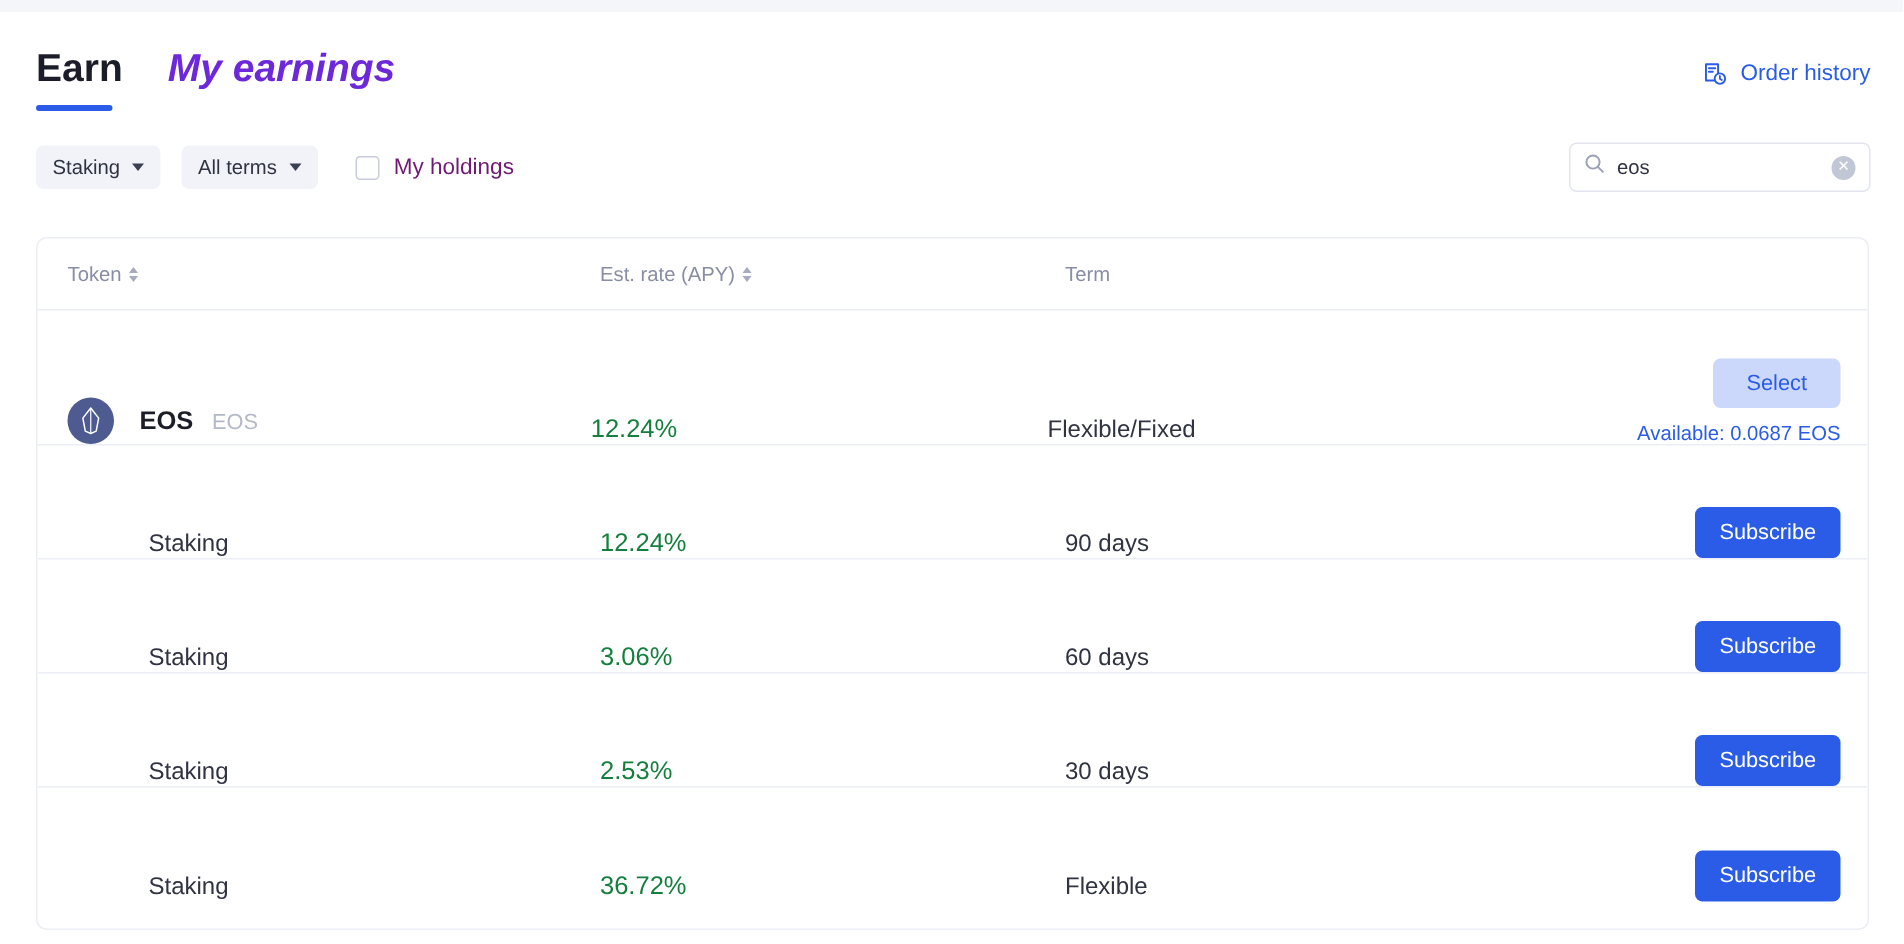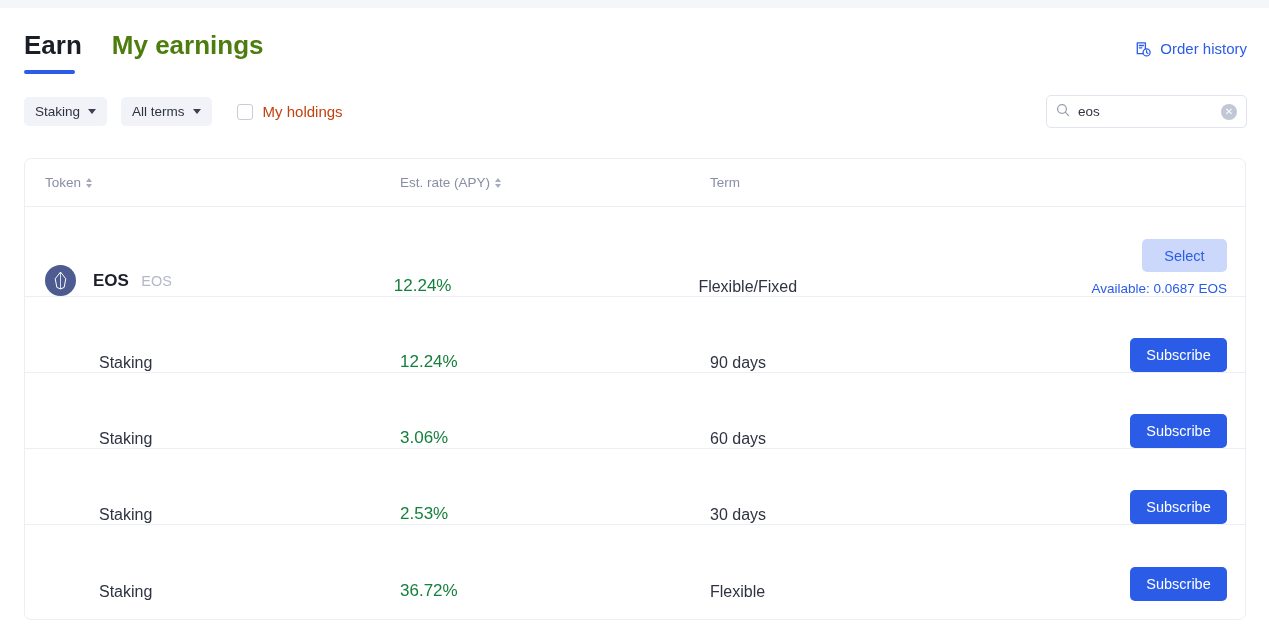--- a/index.html
+++ b/index.html
@@ -40,21 +40,21 @@
   .tab {
     position: relative;
     font-size: 26px;
     font-weight: bold;
     line-height: 34px;
     padding-bottom: 12px;
     cursor: pointer;
     white-space: nowrap;
   }
   .tab.active { color: #1b1e28; }
-  .tab.inactive { color: #4d7c0f; }
+  .tab.inactive { color: #6d28d9; font-style: italic; }
   .tab.active .tab-underline {
     position: absolute;
     left: 0;
     bottom: 0;
     width: 51px;
     height: 4px;
     background: #2a5ce8;
     border-radius: 2px;
   }
 
@@ -109,21 +109,21 @@
     cursor: pointer;
   }
   .checkbox {
     width: 16px; height: 16px;
     border: 1.3px solid #c7cbdc;
     border-radius: 3px;
     background: #fff;
   }
   .holdings-label {
     font-size: 15px;
-    color: #c2410c;
+    color: #701a75;
     white-space: nowrap;
     text-align: right;
   }
 
   
   .search {
     position: absolute;
     top: 95px;
     right: 22px;
     width: 201px;

